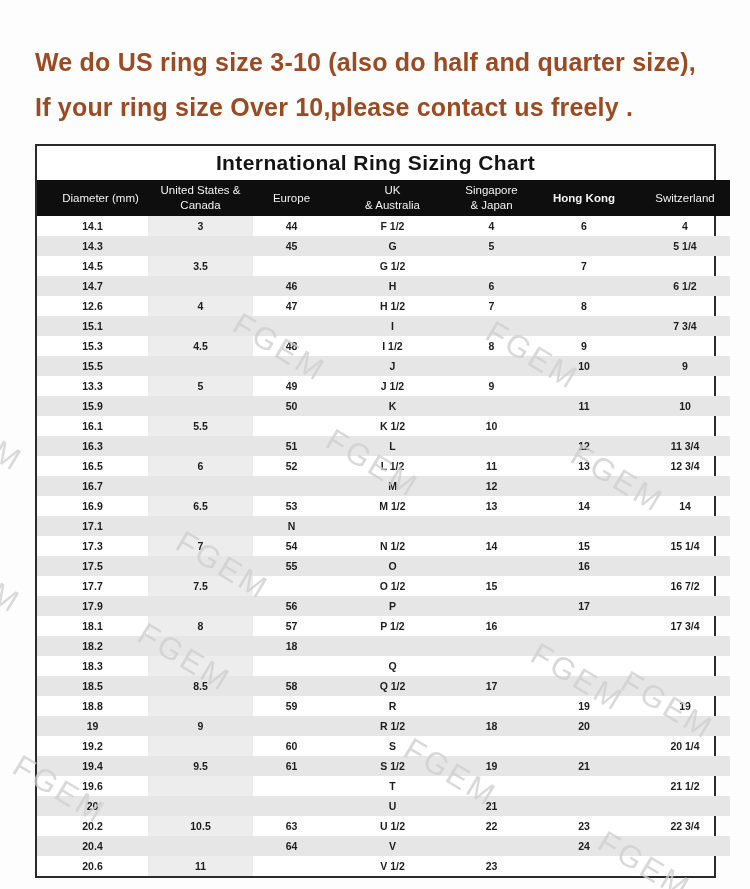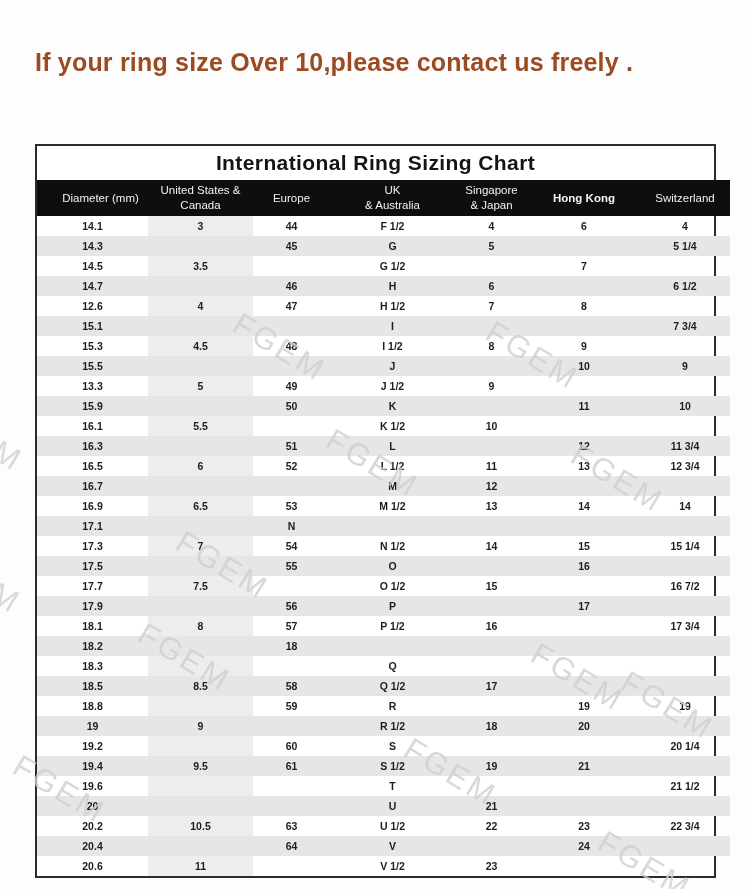--- a/index.html
+++ b/index.html
@@ -52,20 +52,21 @@
     position:absolute;display:inline-block;
     font-size:31px;letter-spacing:3px;font-weight:400;
     color:#cfcfcf;opacity:0.78;
     transform:rotate(31deg);transform-origin:left top;
   }
 </style>
 </head>
 <body>
 
 <div class="notice">
+  <div>We do US ring size 3-10 (also do half and quarter size),</div>
   <div>If your ring size Over 10,please contact us freely .</div>
 </div>
 
 <div class="chart">
   <div class="chart-title">International Ring Sizing Chart</div>
   <table>
     <thead>
       <tr id="header-row">
           <th>Diameter (mm)</th>
           <th>United States &amp;

